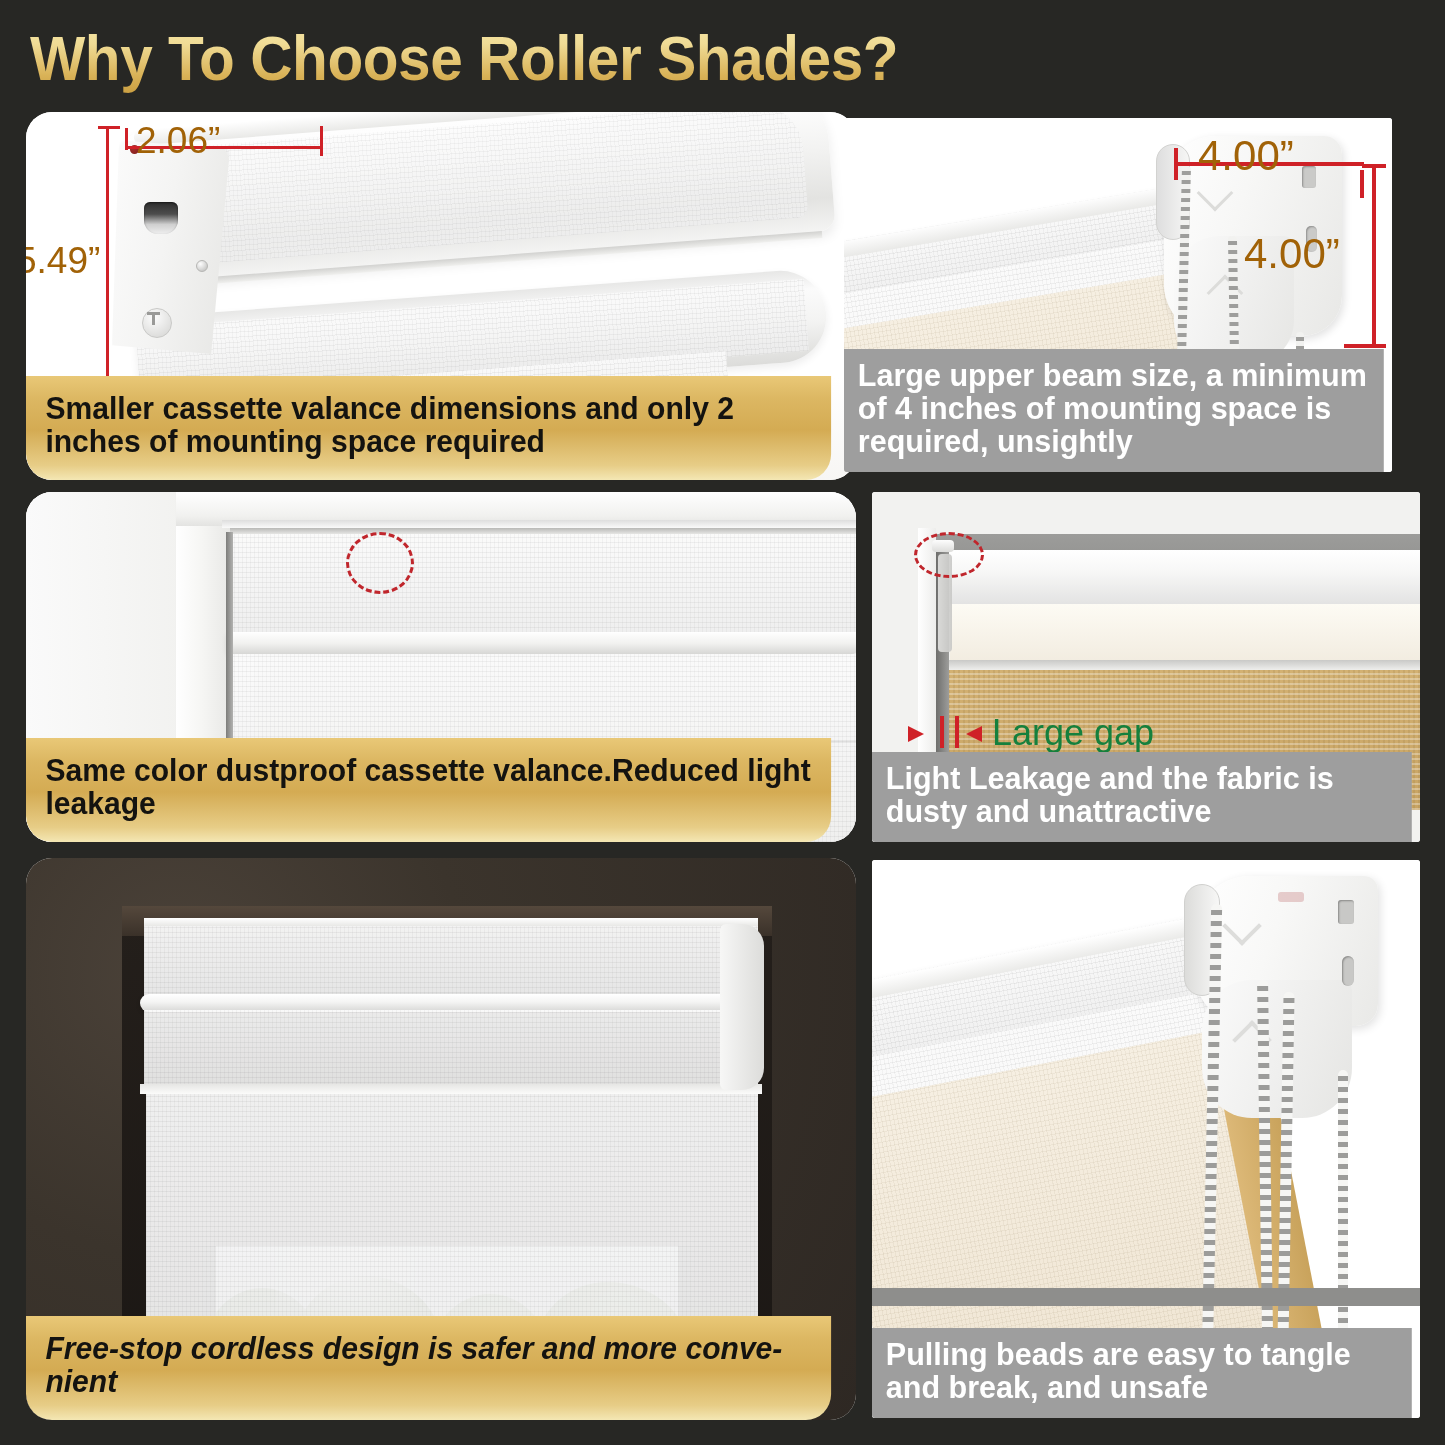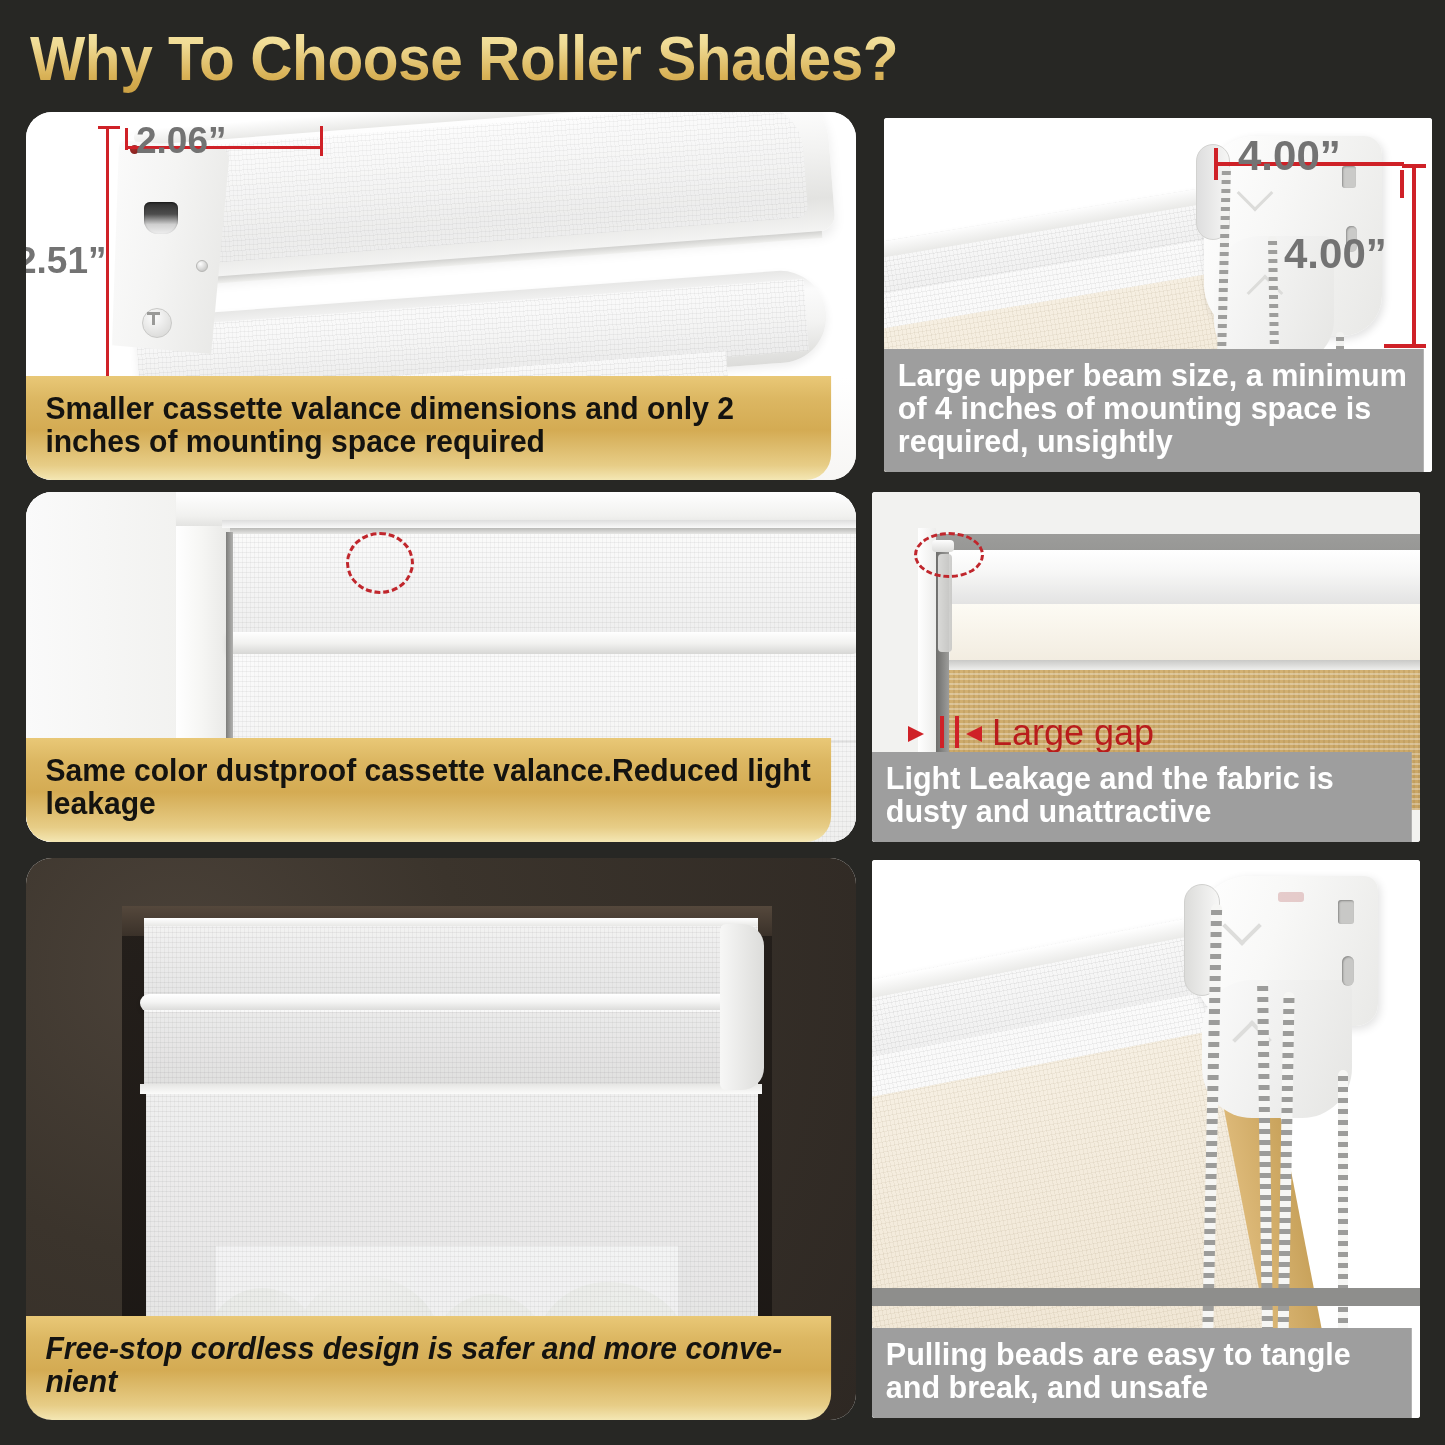--- a/index.html
+++ b/index.html
@@ -35,21 +35,21 @@
   .panel { position: absolute; overflow: hidden; }
   .photo { position: absolute; left:0; top:0; width:100%; height:100%; overflow:hidden; }
 
   
   .p-left  { background:#fdfdfd; border-radius: 26px; }
   
   .p-right { background:#ffffff; border-radius: 3px; }
 
   
   #panel1 { left:26px;  top:112px; width:830px;  height:368px; }
-  #panel2 { left:884px; top:118px; width:548px;  height:354px; }
+  #panel2 { left:844px; top:118px; width:548px;  height:354px; }
   #panel3 { left:26px;  top:492px; width:830px;  height:350px; }
   #panel4 { left:872px; top:492px; width:548px;  height:350px; }
   #panel5 { left:26px;  top:858px; width:830px;  height:562px;font-style:italic; }
   #panel6 { left:872px; top:860px; width:548px;  height:558px; }
 
   
   .cap-gold {
     position:absolute; left:0; right:0; bottom:0;
     background: linear-gradient(180deg,#e9c877 0%,#dcb762 22%,#d4ab53 52%,#e7cd87 86%,#f4e7b4 100%);
     color:#141310;
@@ -82,26 +82,26 @@
       linear-gradient(180deg,#fbfbfb,#eeeeee);
   }
   .wovencream {
     background:
       repeating-linear-gradient(90deg, rgba(120,100,60,0.07) 0 1px, rgba(255,255,255,0) 1px 4px),
       repeating-linear-gradient(0deg, rgba(120,100,60,0.07) 0 1px, rgba(255,255,255,0) 1px 5px),
       linear-gradient(180deg,#f6efe2,#efe4d1);
   }
   .dimtext {
     position:absolute;
-    color:#737373;
-    font-weight:bold;
+    color:#a16207;
+    font-weight:normal;
     white-space:nowrap;
   }
   .dimline { position:absolute; background:#cf2127; }
-  .gaptext { position:absolute; color:#b91c1c; white-space:nowrap; }
+  .gaptext { position:absolute; color:#15803d; white-space:nowrap; }
 
   
   .dashcircle {
     position:absolute;
     border:3px dashed #c0262c;
     border-radius:50%;
   }
 
   
   .arrow-r, .arrow-l { position:absolute; width:0; height:0; }
@@ -167,21 +167,21 @@
     <div style="position:absolute;left:121px;top:200px;width:13px;height:3px;background:#9a9a98;"></div>
 
     <div class="dimline" style="left:99px;top:34px;width:198px;height:3px;"></div>
     <div class="dimline" style="left:99px;top:16px;width:3px;height:22px;"></div>
     <div class="dimline" style="left:294px;top:14px;width:3px;height:30px;"></div>
     <div class="dimtext" style="left:110px;top:8px;font-size:37px;">2.06”</div>
 
     <div class="dimline" style="left:80px;top:14px;width:3px;height:322px;"></div>
     <div class="dimline" style="left:72px;top:14px;width:22px;height:3px;"></div>
     <div class="dimline" style="left:72px;top:333px;width:22px;height:3px;"></div>
-    <div class="dimtext" style="left:-10px;top:128px;font-size:37px;">2.51”</div>
+    <div class="dimtext" style="left:-10px;top:128px;font-size:37px;">5.49”</div>
   </div>
 
   <div class="cap-gold">Smaller cassette valance dimensions and only 2 inches of mounting space required</div>
 </div>
 
 <div class="panel p-right" id="panel2">
   <div class="photo">
     <div style="position:absolute;inset:0;background:#ffffff;"></div>
 
     <div class="wovenwhite" style="position:absolute;left:-30px;top:58px;width:420px;height:66px;

